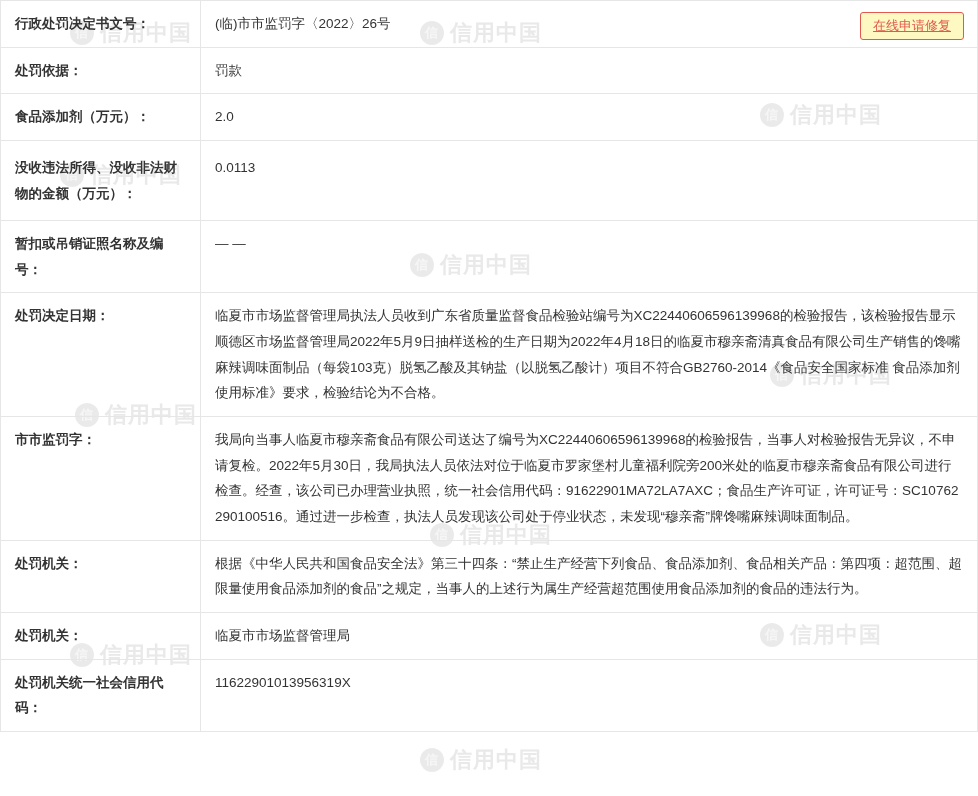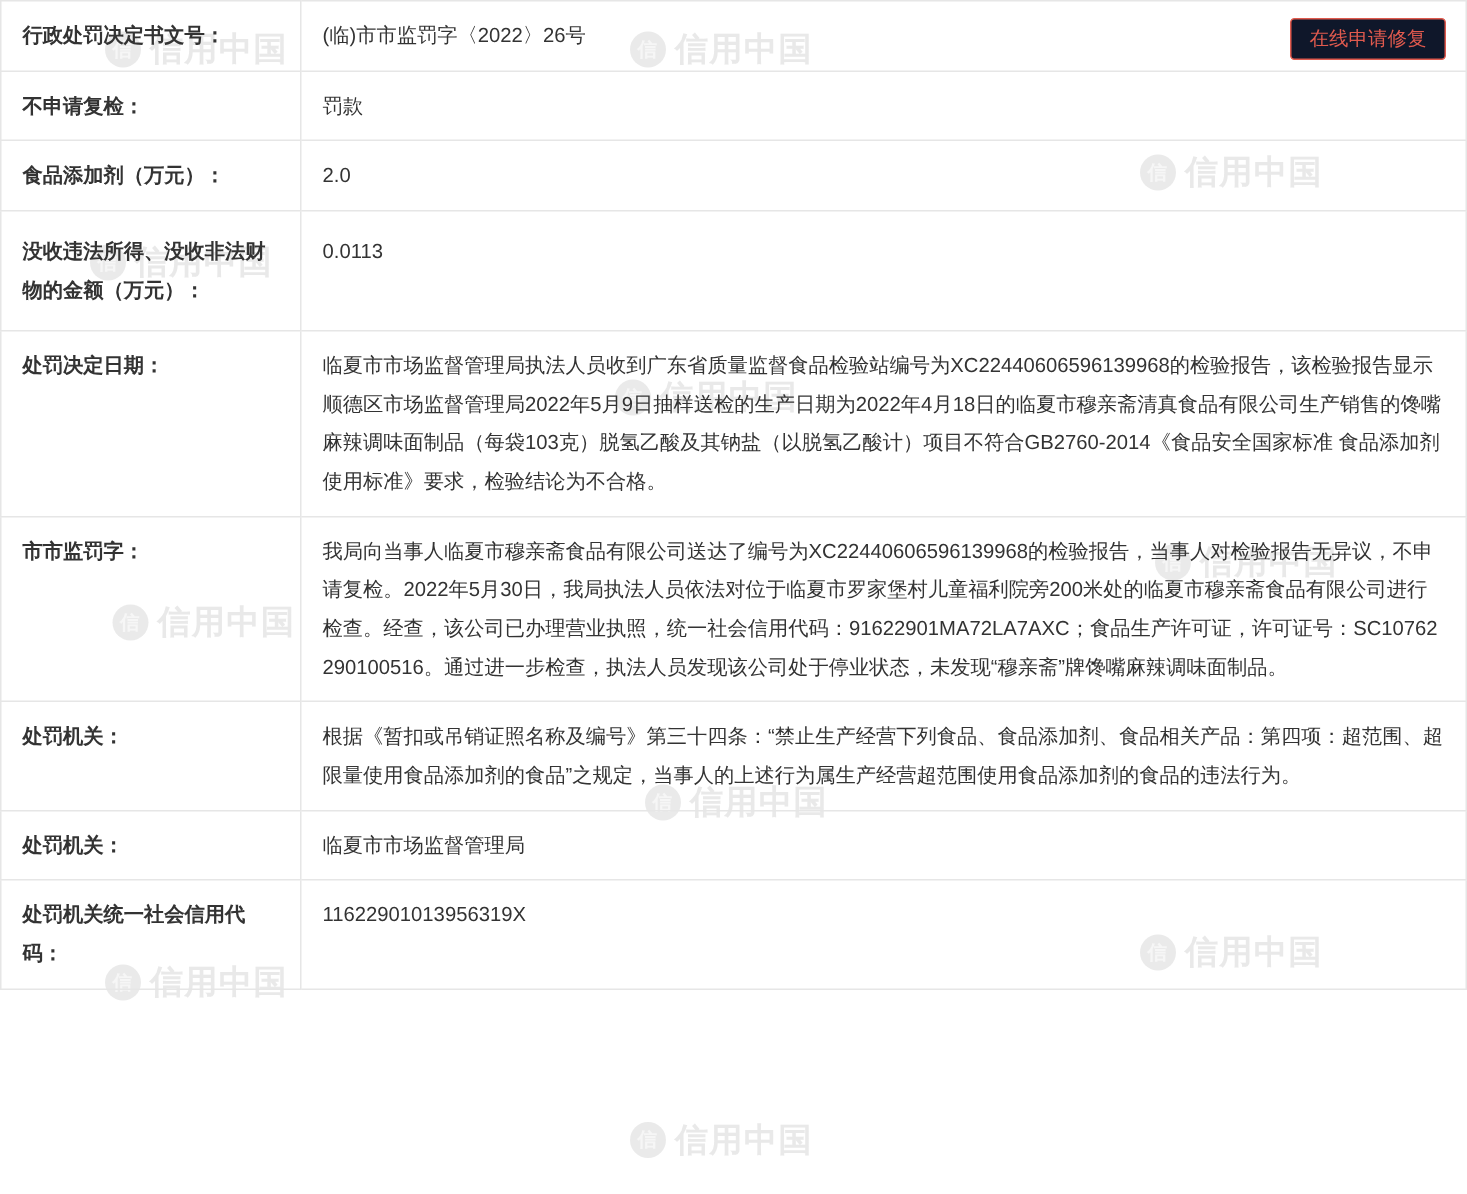--- a/index.html
+++ b/index.html
@@ -76,28 +76,29 @@
   }
   tr.tall td { padding-top: 14px; padding-bottom: 14px; }
   .first-row td { padding-top: 12px; padding-bottom: 12px; }
   .btn-repair {
     position: absolute;
     top: 12px;
     right: 14px;
     z-index: 20;
     border: 1px solid #e05a4e;
     color: #e05a4e;
-    background: #0f172a;
+    background: #fef9c3;
     font-size: 13px;
     border-radius: 3px;
     padding: 5px 12px;
     cursor: pointer;
     font-family: "Liberation Sans", "DejaVu Sans", sans-serif;
     line-height: 1.2;
     white-space: nowrap;
+    text-decoration: underline;
   }
 </style>
 </head>
 <body>
 
 <div id="page">
 
   <div class="wm-layer">
     <div class="wm" style="left:70px; top:18px;">
         <span class="wm-badge">信</span>
@@ -147,42 +148,46 @@
 
   <button class="btn-repair">在线申请修复</button>
 
   <table class="detail">
     <tbody>
       <tr class="first-row">
         <td class="label">行政处罚决定书文号：</td>
         <td class="value">(临)市市监罚字〈2022〉26号</td>
       </tr>
       <tr>
-        <td class="label">不申请复检：</td>
+        <td class="label">处罚依据：</td>
         <td class="value">罚款</td>
       </tr>
       <tr>
         <td class="label">食品添加剂（万元）：</td>
         <td class="value">2.0</td>
       </tr>
       <tr class="tall">
         <td class="label">没收违法所得、没收非法财物的金额（万元）：</td>
         <td class="value">0.0113</td>
       </tr>
       <tr>
+        <td class="label">暂扣或吊销证照名称及编号：</td>
+        <td class="value">— —</td>
+      </tr>
+      <tr>
         <td class="label">处罚决定日期：</td>
         <td class="value">临夏市市场监督管理局执法人员收到广东省质量监督食品检验站编号为XC22440606596139968的检验报告，该检验报告显示顺德区市场监督管理局2022年5月9日抽样送检的生产日期为2022年4月18日的临夏市穆亲斋清真食品有限公司生产销售的馋嘴麻辣调味面制品（每袋103克）脱氢乙酸及其钠盐（以脱氢乙酸计）项目不符合GB2760-2014《食品安全国家标准 食品添加剂使用标准》要求，检验结论为不合格。</td>
       </tr>
       <tr>
         <td class="label">市市监罚字：</td>
         <td class="value">我局向当事人临夏市穆亲斋食品有限公司送达了编号为XC22440606596139968的检验报告，当事人对检验报告无异议，不申请复检。2022年5月30日，我局执法人员依法对位于临夏市罗家堡村儿童福利院旁200米处的临夏市穆亲斋食品有限公司进行检查。经查，该公司已办理营业执照，统一社会信用代码：91622901MA72LA7AXC；食品生产许可证，许可证号：SC10762290100516。通过进一步检查，执法人员发现该公司处于停业状态，未发现“穆亲斋”牌馋嘴麻辣调味面制品。</td>
       </tr>
       <tr>
         <td class="label">处罚机关：</td>
-        <td class="value">根据《暂扣或吊销证照名称及编号》第三十四条：“禁止生产经营下列食品、食品添加剂、食品相关产品：第四项：超范围、超限量使用食品添加剂的食品”之规定，当事人的上述行为属生产经营超范围使用食品添加剂的食品的违法行为。</td>
+        <td class="value">根据《中华人民共和国食品安全法》第三十四条：“禁止生产经营下列食品、食品添加剂、食品相关产品：第四项：超范围、超限量使用食品添加剂的食品”之规定，当事人的上述行为属生产经营超范围使用食品添加剂的食品的违法行为。</td>
       </tr>
       <tr>
         <td class="label">处罚机关：</td>
         <td class="value">临夏市市场监督管理局</td>
       </tr>
       <tr>
         <td class="label">处罚机关统一社会信用代码：</td>
         <td class="value">11622901013956319X</td>
       </tr>
 

